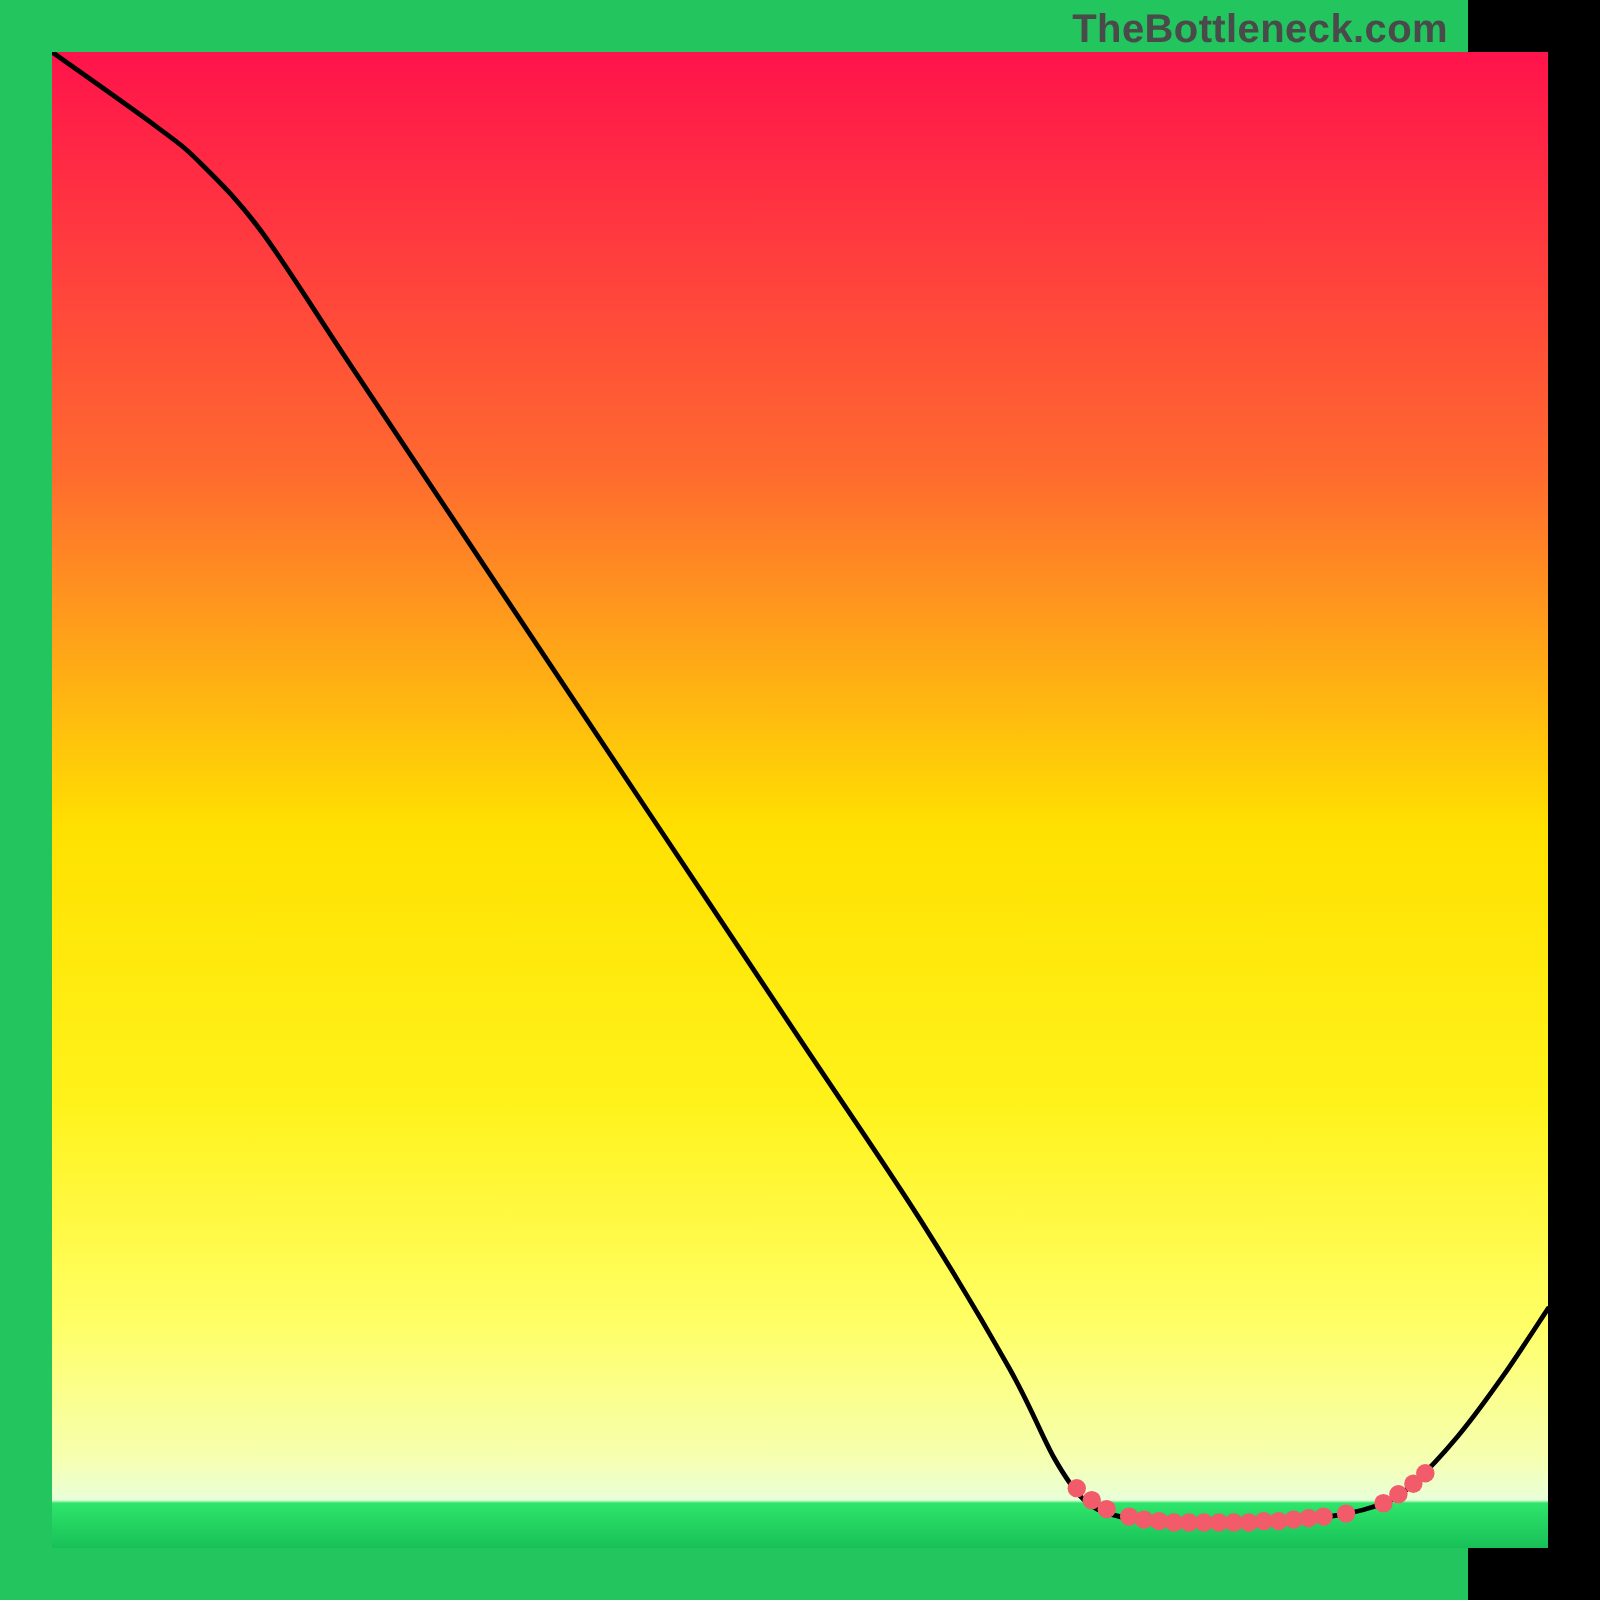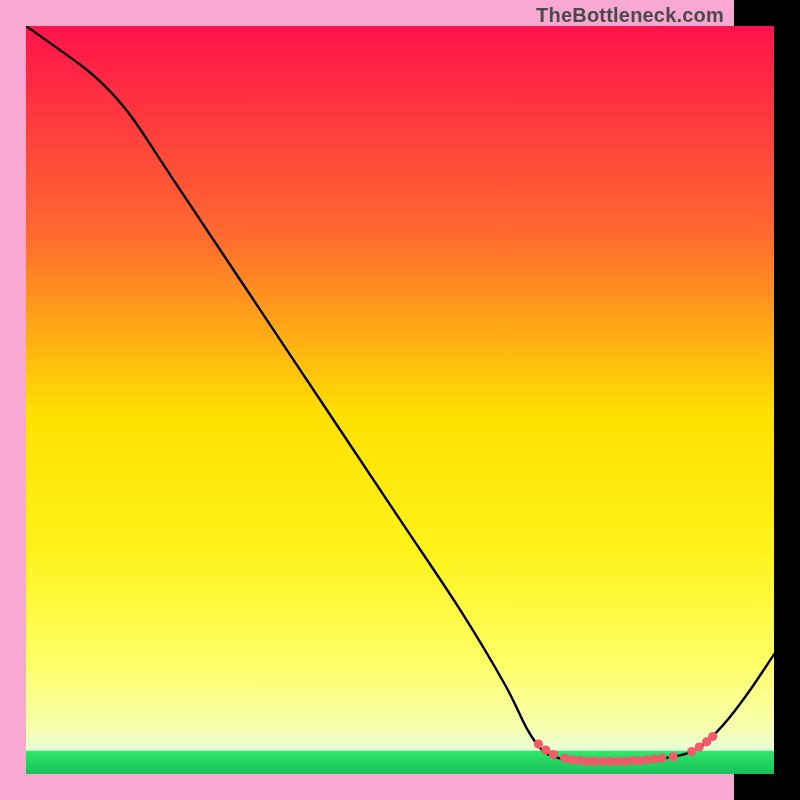--- a/index.html
+++ b/index.html
@@ -8,21 +8,21 @@
     width: 800px;
     height: 800px;
     background: #000;
     font-family: Arial, Helvetica, sans-serif;
     overflow: hidden;
   }
   .stage {
     position: relative;
     width: 734px;
     height: 800px;
-    background: #f9a8d4;
+    background: #22c55e;
   }
   .watermark {
     position: absolute;
     top: 4px;
     right: 10px;
     font-size: 20px;
     font-weight: 600;
     color: #4a4a4a;
     letter-spacing: 0.2px;
     z-index: 5;

